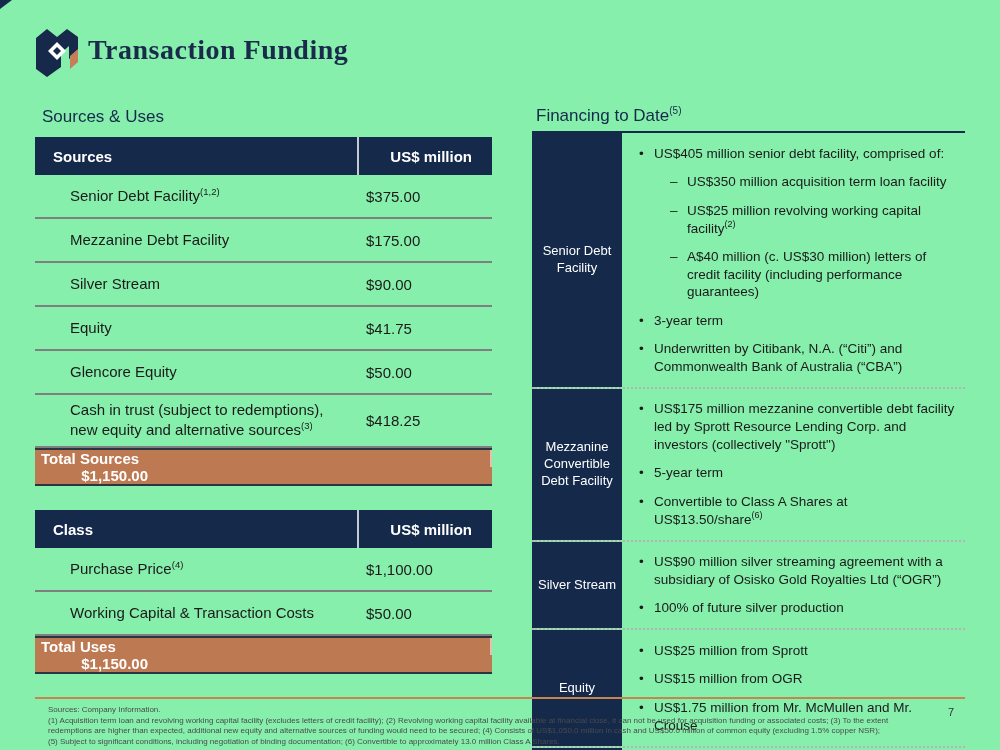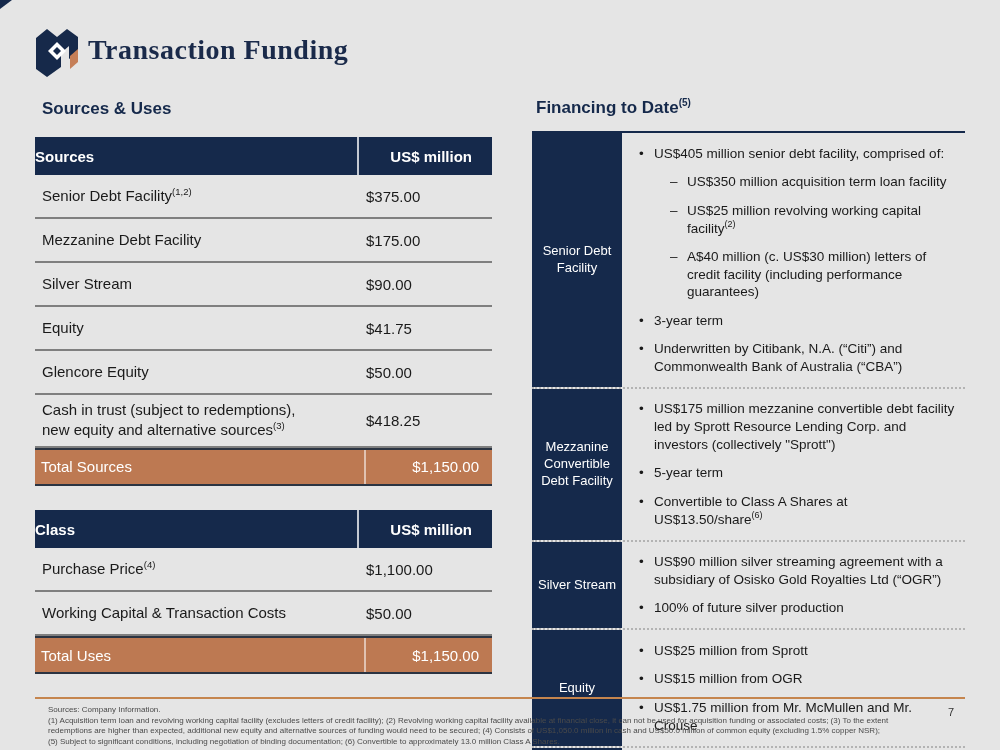--- a/index.html
+++ b/index.html
@@ -1,46 +1,46 @@
 <!DOCTYPE html>
 <html><head>
 <meta charset="utf-8">
 <style>
   html,body{margin:0;padding:0;background:#ffffff;}
-  .slide{position:relative;width:1000px;height:750px;background:#e5e5e5;overflow:hidden;
+  .slide{position:relative;width:1000px;height:750px;background:#86efac;overflow:hidden;
          font-family:"Liberation Sans",sans-serif;color:#111;}
   .corner-mark{position:absolute;left:0;top:0;width:12px;height:9px;background:#15294b;
          clip-path:polygon(0 0,100% 0,0 100%);}
   
   .logo{position:absolute;left:33px;top:27px;}
   .title{position:absolute;left:88px;top:34px;font-family:"Liberation Serif",serif;
          font-weight:700;font-size:28px;color:#1a2a4a;letter-spacing:.5px;}
-  .h2{position:absolute;font-size:17px;font-weight:700;color:#15294b;}
+  .h2{position:absolute;font-size:17px;font-weight:400;color:#15294b;margin-top:8px;}
   .h2 sup{font-size:10px;}
   #heading-left{left:42px;top:99px;}
   #heading-right{left:536px;top:97px;text-align:right;}
 
   
   .fin-wrap{position:absolute;left:35px;width:457px;}
   #sources-table{top:137px;}
   #uses-table{top:510px;}
   .fin-header{display:flex;align-items:stretch;background:#15294b;color:#fff;
         font-weight:700;font-size:15px;height:38px;}
-  .fin-header .c1{flex:1;display:flex;align-items:center;
+  .fin-header .c1{flex:1;display:flex;align-items:center;padding-left:18px;
         border-right:2px solid rgba(255,255,255,.75);}
   .fin-header .c2{width:113px;display:flex;align-items:center;justify-content:flex-end;
         padding-right:20px;}
   .fin-row{display:flex;align-items:center;min-height:42px;border-bottom:2px solid #7f7f7f;
         font-size:15px;color:#1a1a1a;}
   .fin-row:last-of-type{border-bottom:none;}
-  .fin-row .c1{flex:1;padding:6px 2px 6px 7px;white-space:pre-line;line-height:1.25;}
+  .fin-row .c1{flex:1;padding:6px 2px 6px 7px;white-space:pre-line;line-height:1.25;margin-left:28px;}
   .fin-row .c2{width:113px;text-align:left;padding-right:13px;}
   .fin-row sup,.fin-header sup{font-size:9.5px;}
   .fin-total{display:flex;align-items:stretch;height:34px;background:#bd7952;color:#fff;
-        font-weight:400;font-size:15px;border-top:2px solid #2b3442;border-bottom:2px solid #2b3442;}
+        font-weight:700;font-size:15px;border-top:2px solid #2b3442;border-bottom:2px solid #2b3442;flex-direction:column;}
   .fin-total .c1{flex:1;display:flex;align-items:center;padding-left:6px;
         border-right:2px solid rgba(255,255,255,.55);}
   .fin-total .c2{width:113px;display:flex;align-items:center;justify-content:flex-end;padding-right:13px;}
 
   
   .fin2{position:absolute;left:532px;top:131px;width:433px;
         border-top:2px solid #15294b;border-bottom:2px solid #15294b;}
   .fin2-row{display:flex;align-items:stretch;}
   .fin2-row + .fin2-row{border-top:2px dotted #b3b3b3;}
   .fin2-row:nth-of-type(1){min-height:203px;}

